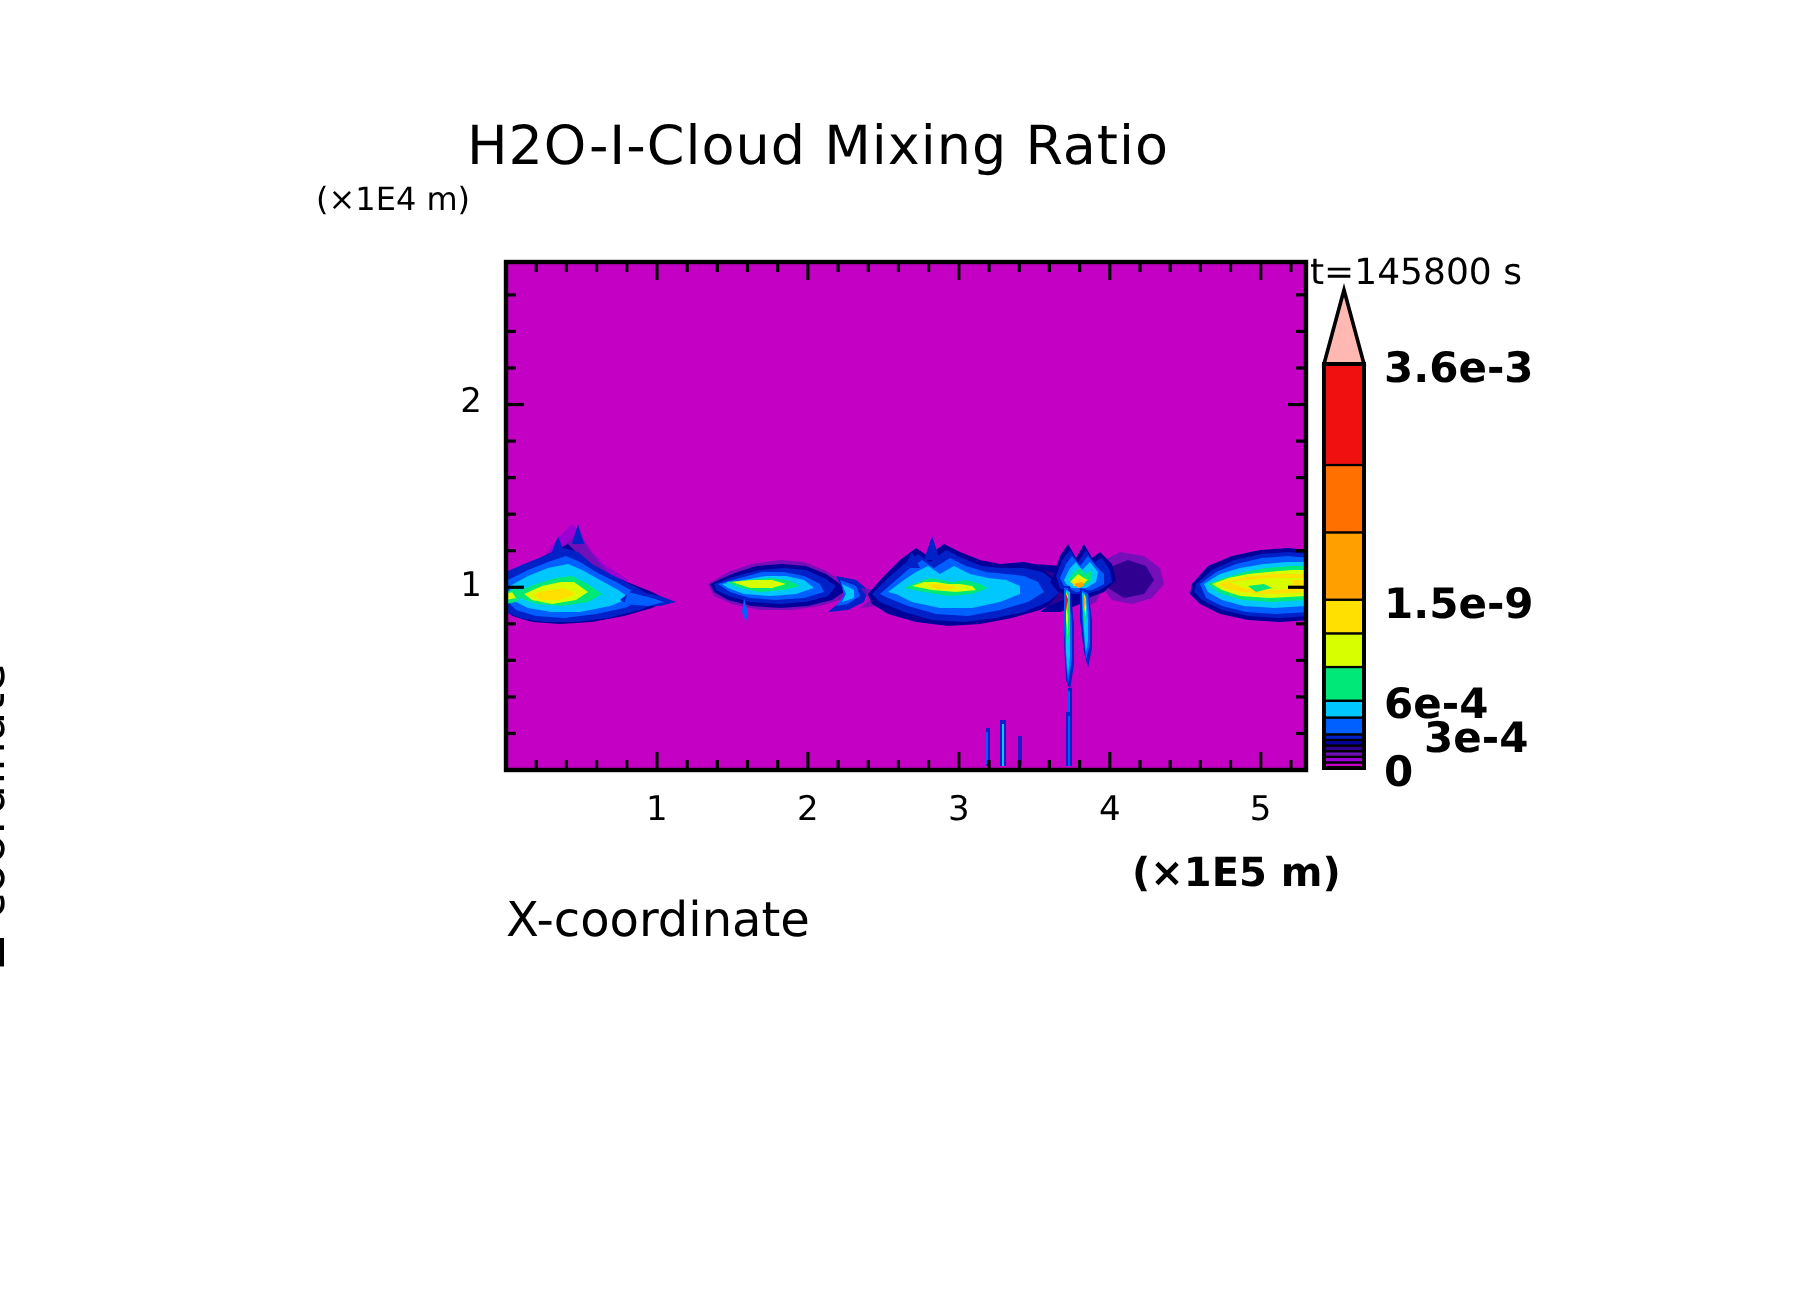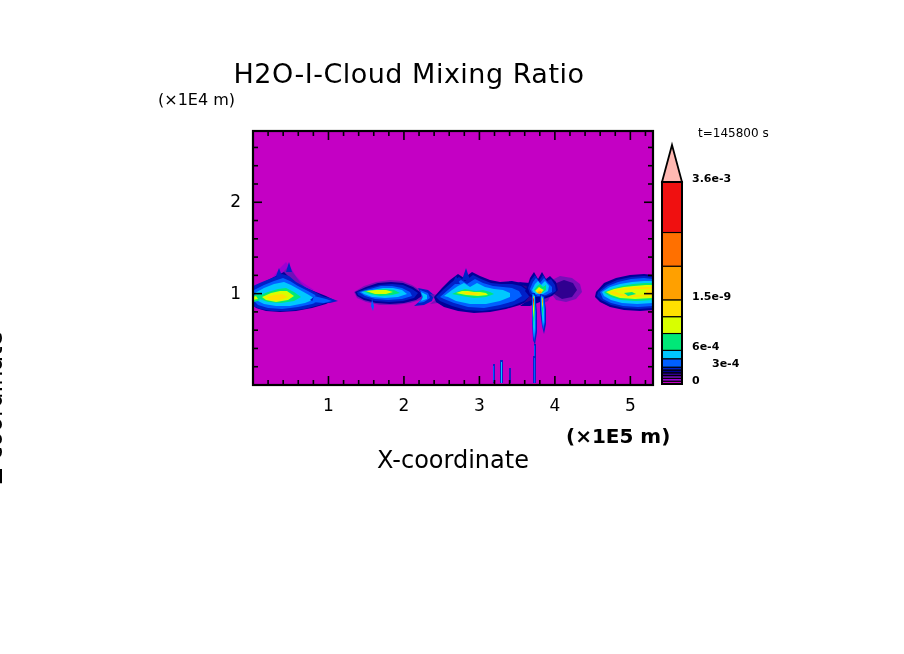--- a/index.html
+++ b/index.html
@@ -38,46 +38,44 @@
     letter-spacing: 0px;
   }
   #xlabel-unit {
     left: 566px; top: 424px;
     font-size: 20px;
     font-weight: bold;
   }
   #xaxis-title {
     left: 253px; top: 446px;
     width: 400px;
-    text-align: center;
     font-size: 24px;
   }
   #yaxis-title {
     left: -20px; top: 258px;
     width: 300px;
     text-align: center;
     font-size: 24px;
     transform: rotate(-90deg);
     transform-origin: 150px 150px;
   }
   #time-label {
     left: 655px; top: 126px;
-    font-size: 12px;
-    margin-left: 43px;
+    font-size: 18px;
   }
   .tick-label {
     position: absolute;
     font-size: 17px;
     color: #000;
     text-align: center;
     white-space: pre;
   }
   .cb-label {
     position: absolute;
-    font-size: 11px;
+    font-size: 21px;
     font-weight: bold;
     color: #000;
     white-space: pre;
   }
   svg { display: block; }
   #plot-svg { position: absolute; left: 0; top: 0; }
 </style>
 </head>
 <body>
 

